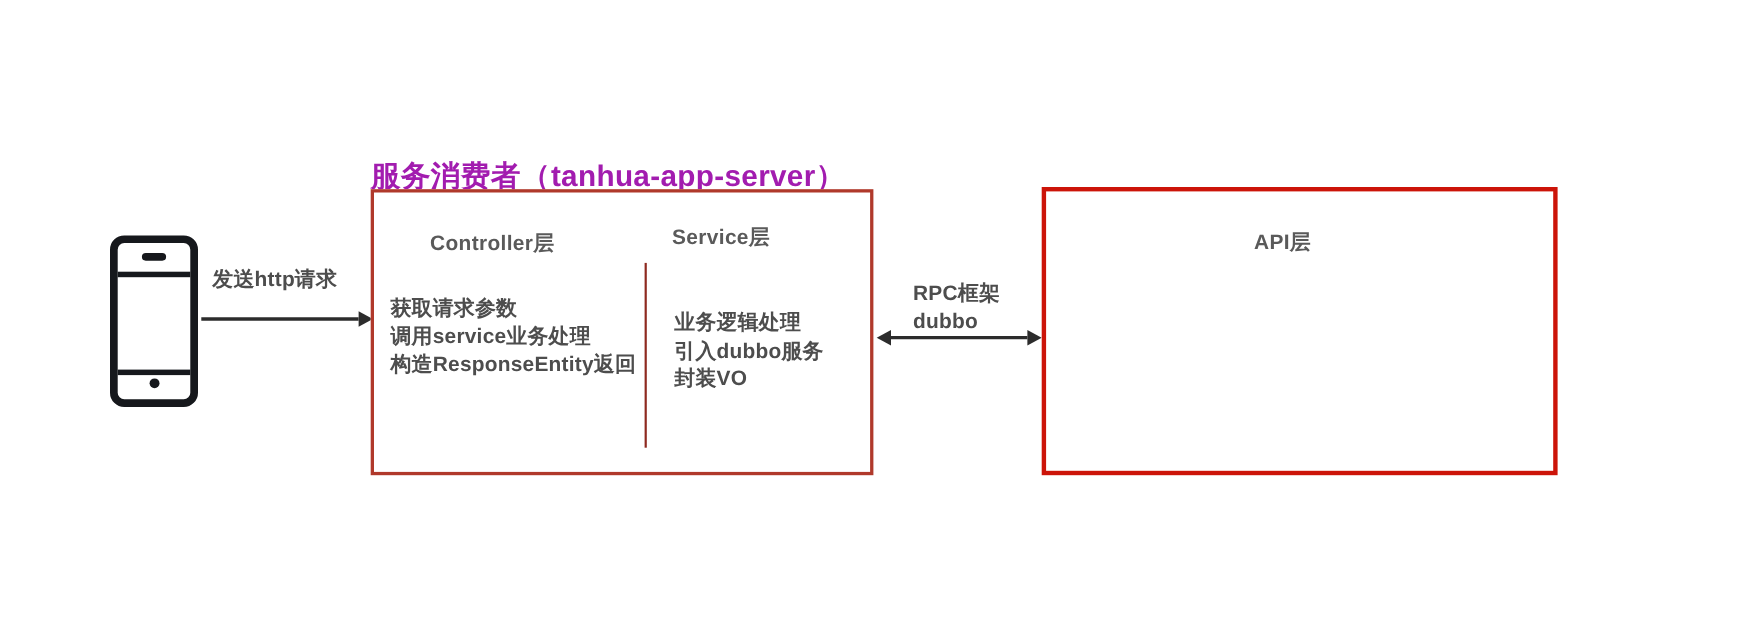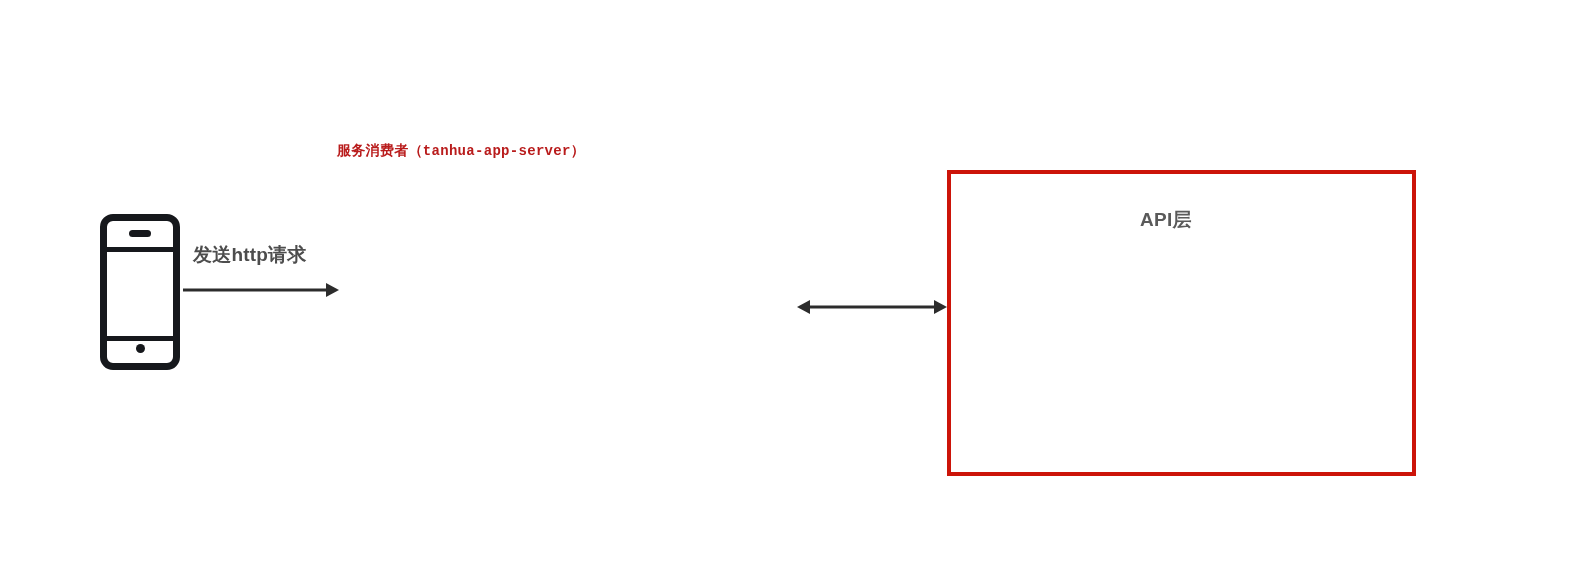--- a/index.html
+++ b/index.html
@@ -82,44 +82,43 @@
     font-weight: bold;
     font-size: 19px;
     line-height: 25px;
     white-space: pre-line;
     letter-spacing: 0.2px;
   }
 
   
   .box-title {
     position: absolute;
-    color: #b91c1c;
-    font-weight: bold;
-    font-size: 14px;
+    color: #a21caf;
+    font-weight: bold;
+    font-size: 27px;
     white-space: nowrap;
     letter-spacing: 0.3px;
-    font-family: Liberation Mono, monospace;
   }
   .box {
     position: absolute;
     background: #ffffff;
     box-sizing: border-box;
   }
   .box.consumer {
     left: 337px;
     top: 172px;
     width: 457px;
     height: 260px;
     border: 3px solid #b0392b;
   }
   .box.provider {
     left: 947px;
     top: 170px;
     width: 469px;
-    height: 306px;
+    height: 262px;
     border: 4px solid #cc1409;
   }
   .divider {
     position: absolute;
     left: 246px;
     top: 64px;
     width: 2px;
     height: 168px;
     background: #8e2a20;
   }
@@ -164,21 +163,37 @@
 
   <div class="caption" style="left:193px; top:242px;">发送http请求</div>
 
   <svg class="arrow-svg" style="left:183px; top:282px;" width="156" height="18">
     <line class="arrow-line" x1="0" y1="8" x2="143" y2="8"></line>
     <polygon class="arrow-head" points="143,1 156,8 143,15"></polygon>
   </svg>
 
   <div class="box-title" style="left:337px; top:142px;">服务消费者（tanhua-app-server）</div>
 
-
+  <div class="box consumer">
+
+    <div class="divider"></div>
+
+    <div class="layer-head lh-controller">Controller层</div>
+    <div class="layer-body lb-controller">获取请求参数
+调用service业务处理
+构造ResponseEntity返回</div>
+
+    <div class="layer-head lh-service">Service层</div>
+    <div class="layer-body lb-service">业务逻辑处理
+引入dubbo服务
+封装VO</div>
+  </div>
+
+  <div class="caption" style="left:830px; top:255px;">RPC框架
+dubbo</div>
 
   <svg class="arrow-svg" style="left:797px; top:299px;" width="150" height="18">
     <line class="arrow-line" x1="13" y1="8" x2="137" y2="8"></line>
     <polygon class="arrow-head" points="13,1 0,8 13,15"></polygon>
     <polygon class="arrow-head" points="137,1 150,8 137,15"></polygon>
   </svg>
 
 
   <div class="box provider">
     <div class="layer-head lh-api">API层</div>

